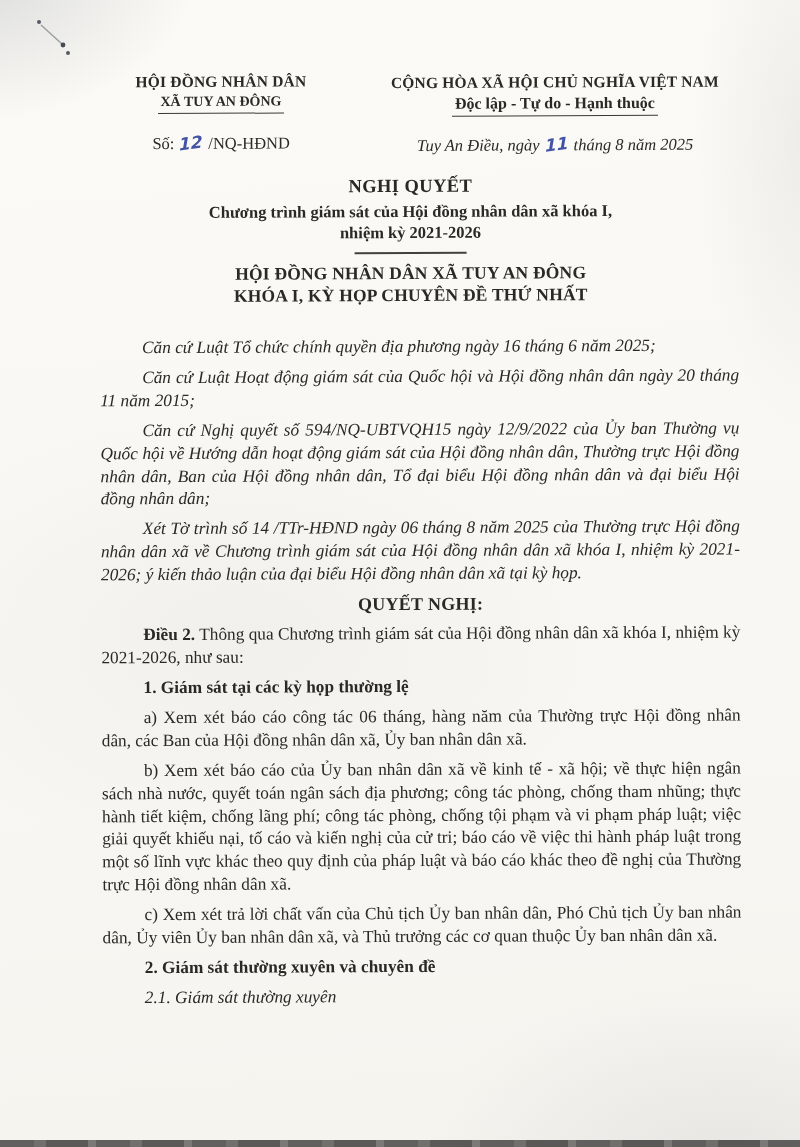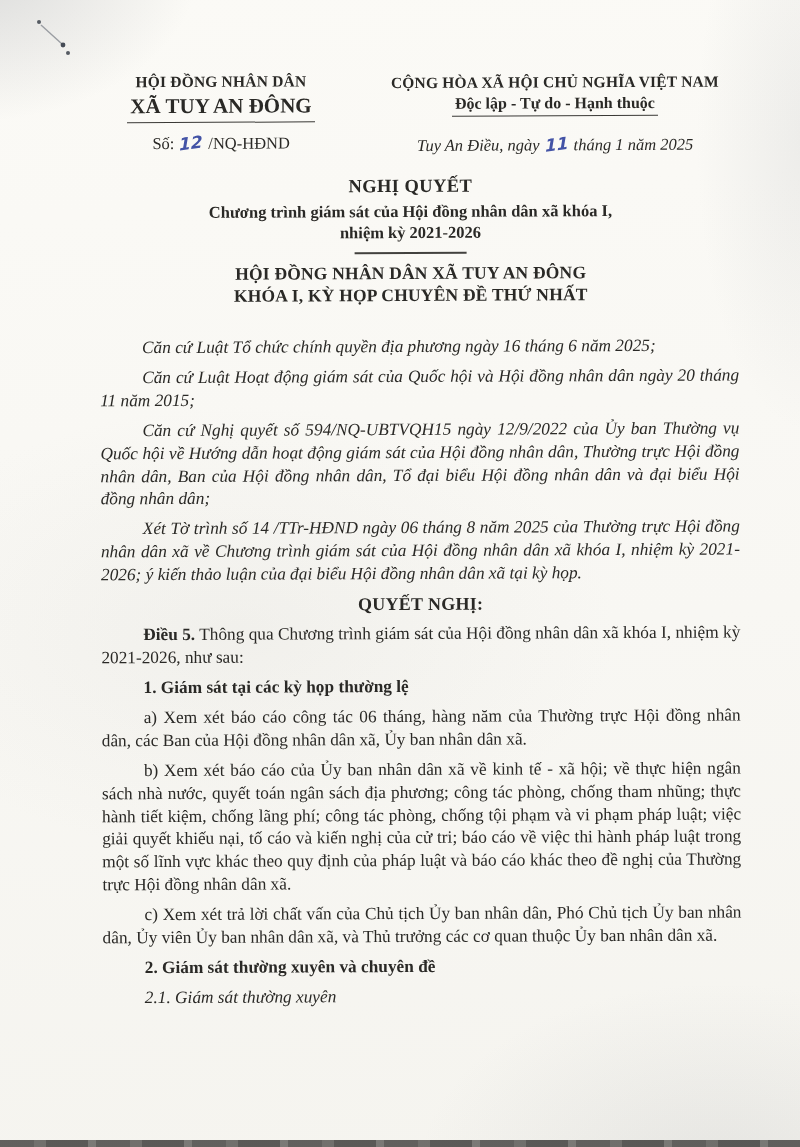--- a/index.html
+++ b/index.html
@@ -14,21 +14,21 @@
       radial-gradient(ellipse 420px 260px at 90% 102%, rgba(160,162,166,0.18), rgba(160,162,166,0.0) 72%),
       radial-gradient(ellipse 500px 300px at 30% 55%, rgba(220,219,214,0.25), rgba(220,219,214,0.0) 75%),
       linear-gradient(176deg,#fbfaf6 0%, #f8f7f3 55%, #f5f4ef 100%);
   }
   .content { position:absolute; inset:0; transform:rotate(-0.25deg); }
 
   
   .hdr-left  { position:absolute; top:72px;  left:92px;  width:262px; text-align:center; }
   .hdr-right { position:absolute; top:74px;  left:366px; width:382px; text-align:center; }
   .org1   { font-weight:bold; font-size:15.5px; letter-spacing:.2px; }
-  .org2   { font-weight:bold; font-size:21px; margin-top:3px; }
+  .org2   { font-weight:bold; font-size:14px; margin-top:3px; }
   .nat1   { font-weight:bold; font-size:15.5px; letter-spacing:.2px; }
   .nat2   { font-weight:bold; font-size:16px; margin-top:3px; }
   .uline  { display:inline-block; border-bottom:1.4px solid #3a3936; padding:0 3px 2.5px 3px; }
   .doc-number { position:absolute; top:133px; left:92px; width:262px; text-align:center; font-size:16.5px; }
   .date-line  { position:absolute; top:136px; left:366px; width:382px; text-align:center; font-size:16.5px; font-style:italic; }
   .hand {
     display:inline-block; font-family:"DejaVu Sans", sans-serif;
     color:#4353a6; font-style:italic; font-size:17px; line-height:1;
     transform:rotate(-7deg) skewX(-6deg); margin:0 1px; font-weight:bold;
   }
@@ -84,21 +84,21 @@
       <span>/NQ-HĐND</span>
     </div>
 
     <div class="hdr-right">
       <div class="nat1">CỘNG HÒA XÃ HỘI CHỦ NGHĨA VIỆT NAM</div>
       <div class="nat2"><span class="uline">Độc lập - Tự do - Hạnh thuộc</span></div>
     </div>
     <div class="date-line">
       <span>Tuy An Điều, ngày</span>
       <span class="hand">11</span>
-      <span>tháng 1 năm 2025</span>
+      <span>tháng 8 năm 2025</span>
     </div>
 
     <div class="title-block">
       <div class="doc-title">NGHỊ QUYẾT</div>
       <div class="doc-subtitle">Chương trình giám sát của Hội đồng nhân dân xã khóa I,</div>
       <div class="doc-subtitle" style="margin-top:0;">nhiệm kỳ 2021-2026</div>
       <div class="title-rule"></div>
     </div>
 
     <div class="issuer">
@@ -107,21 +107,21 @@
     </div>
 
     <div class="body">
       <p class="it">Căn cứ Luật Tổ chức chính quyền địa phương ngày 16 tháng 6 năm 2025;</p>
       <p class="it">Căn cứ Luật Hoạt động giám sát của Quốc hội và Hội đồng nhân dân ngày 20 tháng 11 năm 2015;</p>
       <p class="it">Căn cứ Nghị quyết số 594/NQ-UBTVQH15 ngày 12/9/2022 của Ủy ban Thường vụ Quốc hội về Hướng dẫn hoạt động giám sát của Hội đồng nhân dân, Thường trực Hội đồng nhân dân, Ban của Hội đồng nhân dân, Tổ đại biểu Hội đồng nhân dân và đại biểu Hội đồng nhân dân;</p>
       <p class="it">Xét Tờ trình số 14 /TTr-HĐND ngày 06 tháng 8 năm 2025 của Thường trực Hội đồng nhân dân xã về Chương trình giám sát của Hội đồng nhân dân xã khóa I, nhiệm kỳ 2021-2026; ý kiến thảo luận của đại biểu Hội đồng nhân dân xã tại kỳ họp.</p>
 
       <p class="center b resolve">QUYẾT NGHỊ:</p>
 
-      <p><span class="b">Điều 5.</span><span> Thông qua Chương trình giám sát của Hội đồng nhân dân xã khóa I, nhiệm kỳ 2021-2026, như sau:</span></p>
+      <p><span class="b">Điều 2.</span><span> Thông qua Chương trình giám sát của Hội đồng nhân dân xã khóa I, nhiệm kỳ 2021-2026, như sau:</span></p>
 
       <p class="b sec-head">1.  Giám sát tại các kỳ họp thường lệ</p>
       <p>a)  Xem xét báo cáo công tác 06 tháng, hàng năm của Thường trực Hội đồng nhân dân, các Ban của Hội đồng nhân dân xã, Ủy ban nhân dân xã.</p>
       <p>b)  Xem xét báo cáo của Ủy ban nhân dân xã về kinh tế - xã hội; về thực hiện ngân sách nhà nước, quyết toán ngân sách địa phương; công tác phòng, chống tham nhũng; thực hành tiết kiệm, chống lãng phí; công tác phòng, chống tội phạm và vi phạm pháp luật; việc giải quyết khiếu nại, tố cáo và kiến nghị của cử tri; báo cáo về việc thi hành pháp luật trong một số lĩnh vực khác theo quy định của pháp luật và báo cáo khác theo đề nghị của Thường trực Hội đồng nhân dân xã.</p>
       <p>c)  Xem xét trả lời chất vấn của Chủ tịch Ủy ban nhân dân, Phó Chủ tịch Ủy ban nhân dân, Ủy viên Ủy ban nhân dân xã, và Thủ trưởng các cơ quan thuộc Ủy ban nhân dân xã.</p>
 
       <p class="b sec-head">2.  Giám sát thường xuyên và chuyên đề</p>
       <p class="it sub-head">2.1. Giám sát thường xuyên</p>
     </div>
 

